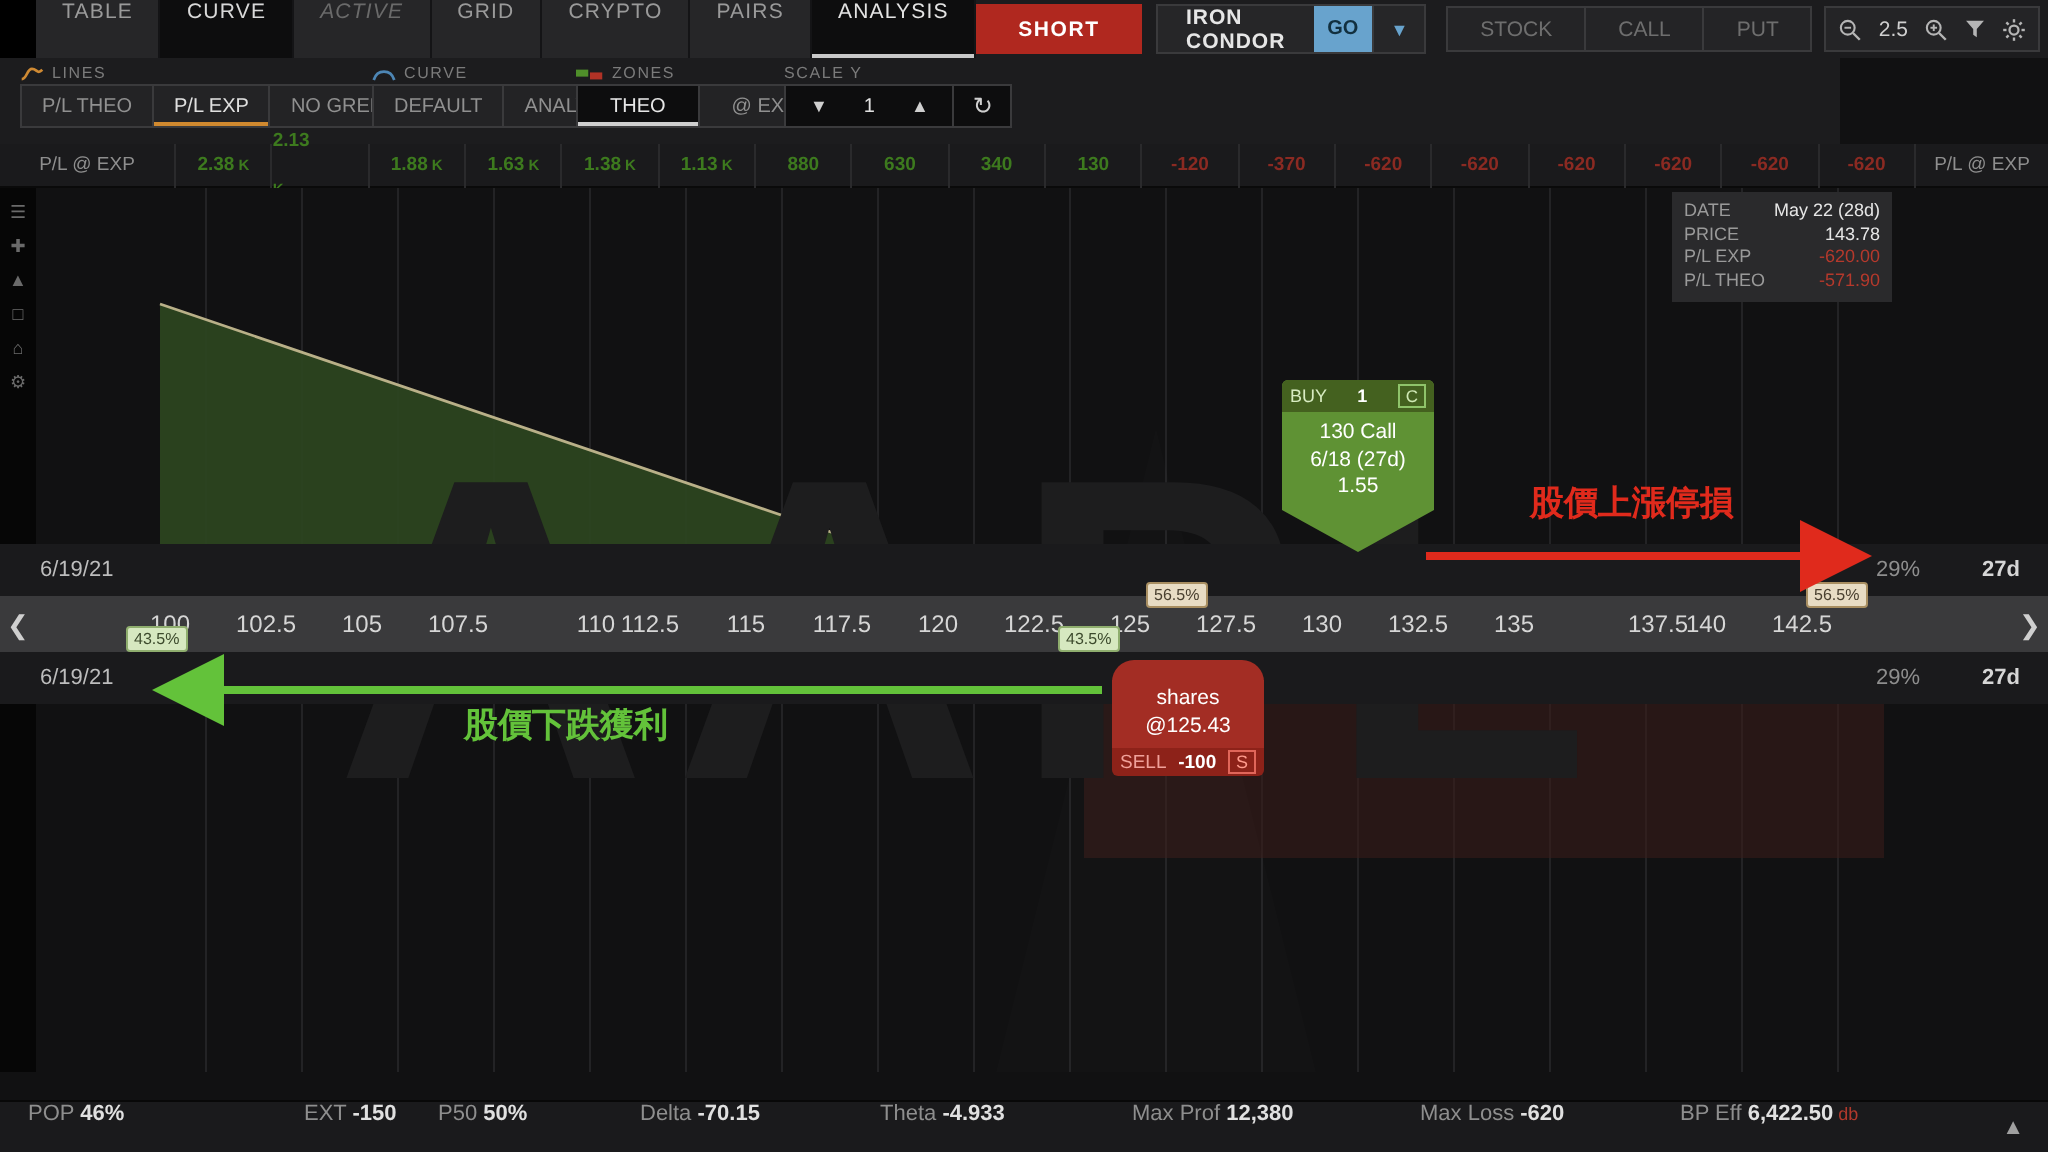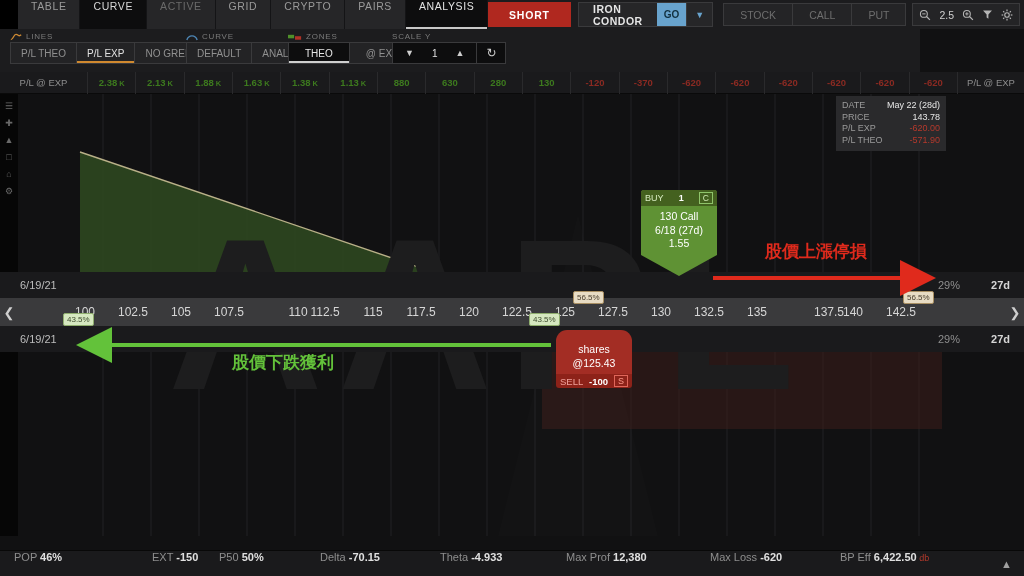--- a/index.html
+++ b/index.html
@@ -19,21 +19,21 @@
   .railcol{ width:18px; background:#000; flex:0 0 18px; }
   .tabs{ display:flex; align-items:stretch; }
   .tab{
     display:flex; align-items:flex-start; justify-content:center;
     padding:0 13px; font-size:10.5px; letter-spacing:.6px;
     color:#9a9a9a; background:#262628; border-right:1px solid #141416;
     cursor:pointer;
   }
   .tab.dark{ background:#0d0d0e; color:#d8d8d8; }
   .tab.sel-under{ background:#0d0d0e; color:#e3e3e3; box-shadow: inset 0 -2px 0 #c8c8c8; }
-  .tab.disabled{ color:#6a6a6a; }
+  .tab.disabled{ color:#6a6a6a;font-style:italic; }
 
   .spacer{ flex:1; }
 
   .shortbtn{
     background:#b0281f; color:#fff; font-size:10.5px; font-weight:bold;
     letter-spacing:.8px; display:flex; align-items:center; justify-content:center;
     width:110px; margin:2px 0 2px 0; cursor:pointer;
   }
   .strategygroup{
     display:flex; align-items:stretch; margin:2px 0; background:#262628;
@@ -360,21 +360,21 @@
 
   </div>
 
   <div class="plrow">
     <div class="plcell pl-label" style="width:88px;">P/L @ EXP</div>
     <div id="plcells" style="display:flex;flex:1;height:22px;">
         <div class="plcell pos" style="width: 5.55556%;">
           <span>2.38</span>
           <span class="k">K</span>
         </div>
-        <div class="plcell pos" style="width: 5.55556%;">
+        <div class="plcell pos" style="width: 5.55556%; flex-direction: column;">
           <span>2.13</span>
           <span class="k">K</span>
         </div>
         <div class="plcell pos" style="width: 5.55556%;">
           <span>1.88</span>
           <span class="k">K</span>
         </div>
         <div class="plcell pos" style="width: 5.55556%;">
           <span>1.63</span>
           <span class="k">K</span>
@@ -387,21 +387,21 @@
           <span>1.13</span>
           <span class="k">K</span>
         </div>
         <div class="plcell pos" style="width: 5.55556%;">
           <span>880</span>
         </div>
         <div class="plcell pos" style="width: 5.55556%;">
           <span>630</span>
         </div>
         <div class="plcell pos" style="width: 5.55556%;">
-          <span>280</span>
+          <span>340</span>
         </div>
         <div class="plcell pos" style="width: 5.55556%;">
           <span>130</span>
         </div>
         <div class="plcell neg" style="width: 5.55556%;">
           <span>-120</span>
         </div>
         <div class="plcell neg" style="width: 5.55556%;">
           <span>-370</span>
         </div>

